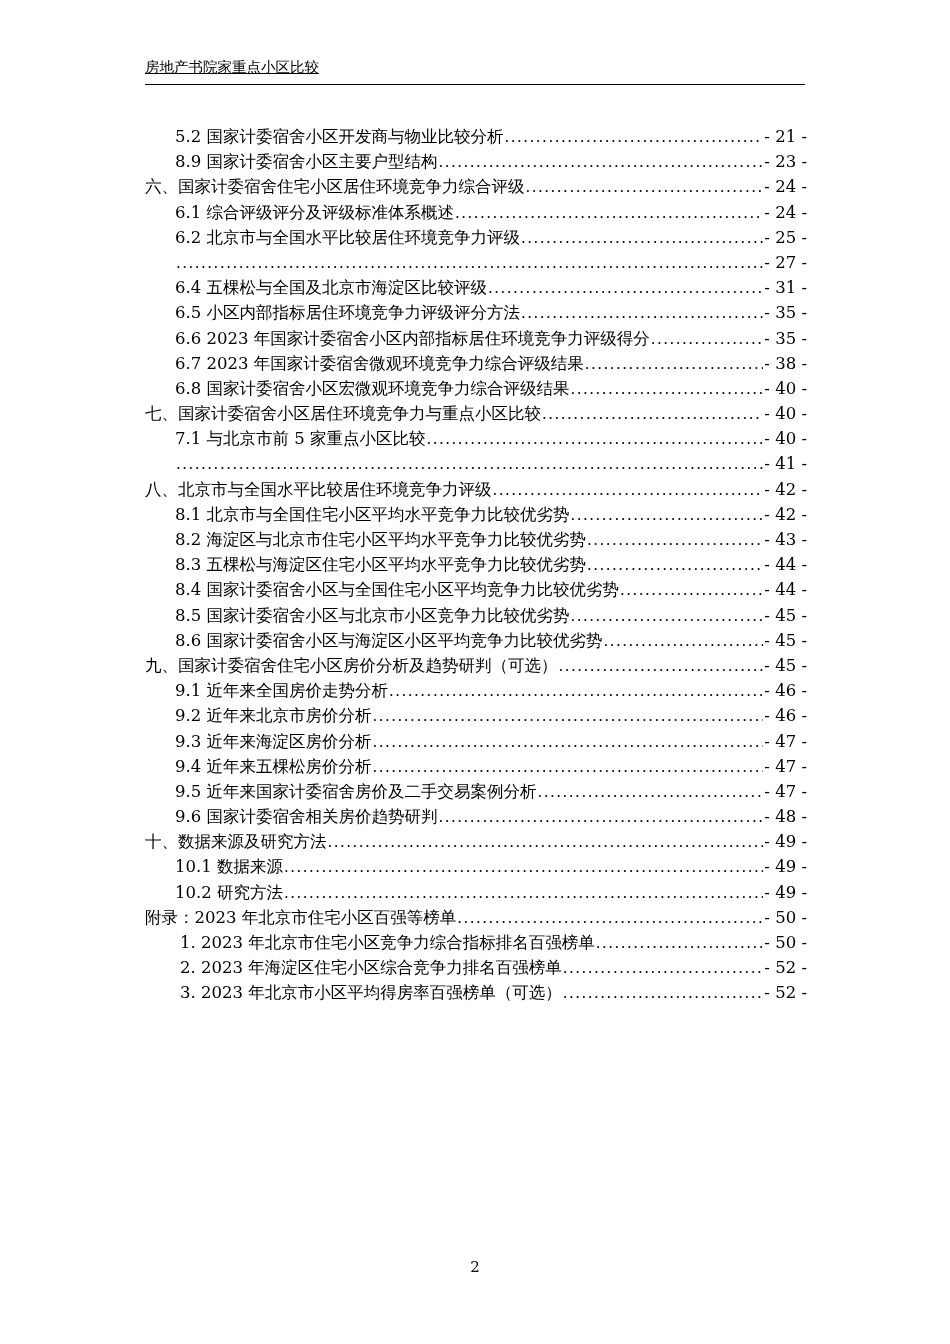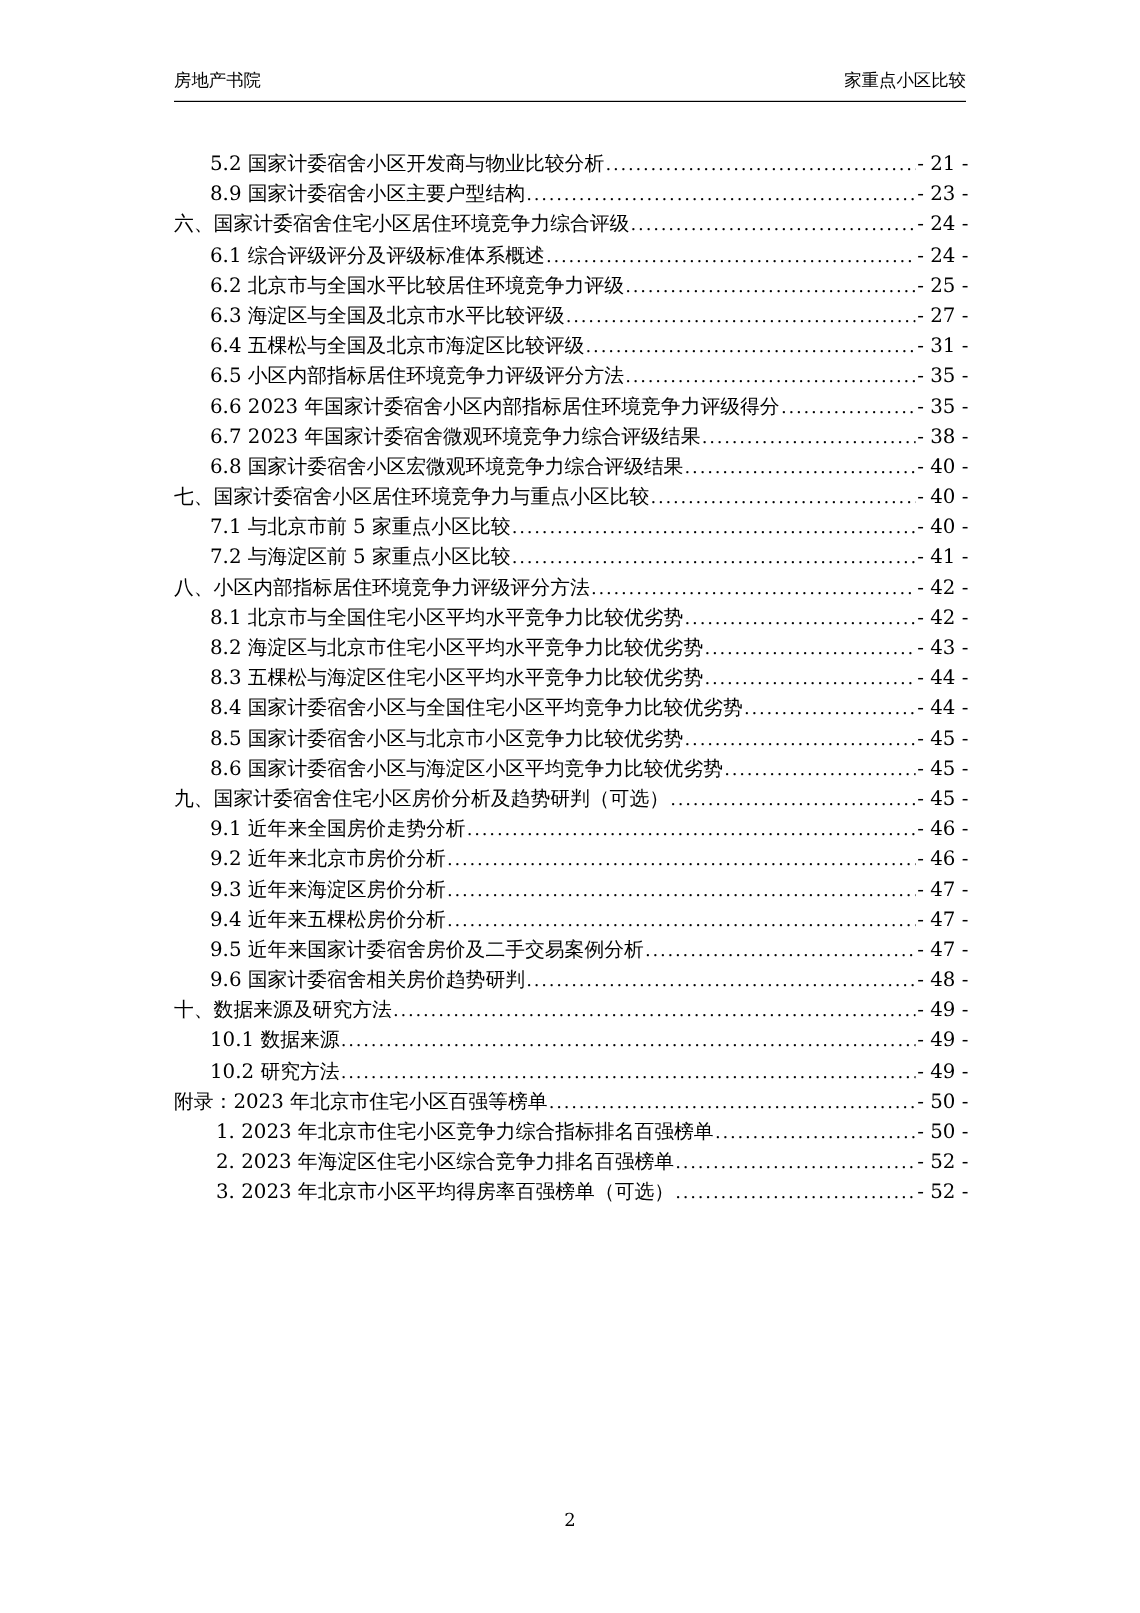--- a/index.html
+++ b/index.html
@@ -15,26 +15,26 @@
     color: #000000;
     font-family: "DejaVu Serif", serif;
     overflow: hidden;
   }
   .header {
     position: absolute;
     left: 145px;
     top: 58px;
     width: 660px;
     display: flex;
-    justify-content: space-between;
     align-items: flex-end;
     font-family: "DejaVu Sans", "Liberation Sans", sans-serif;
     font-size: 14.5px;
     padding-bottom: 7px;
     border-bottom: 1.5px solid #000000;
+    text-decoration: underline;
   }
   .toc {
     position: absolute;
     left: 145px;
     top: 100px;
     width: 662px;
     font-size: 16.5px;
   }
   .toc-row {
     display: flex;
@@ -100,21 +100,20 @@
         <span class="toc-label">6.1 综合评级评分及评级标准体系概述</span>
         <span class="toc-dots">............................................................................................................................................................................................................................................................................................................</span>
         <span class="toc-page">- 24 -</span>
       </div>
       <div class="toc-row level-sub">
         <span class="toc-label">6.2 北京市与全国水平比较居住环境竞争力评级</span>
         <span class="toc-dots">............................................................................................................................................................................................................................................................................................................</span>
         <span class="toc-page">- 25 -</span>
       </div>
       <div class="toc-row level-sub">
-        <span class="toc-label">6.3 海淀区与全国及北京市水平比较评级</span>
         <span class="toc-dots">............................................................................................................................................................................................................................................................................................................</span>
         <span class="toc-page">- 27 -</span>
       </div>
       <div class="toc-row level-sub">
         <span class="toc-label">6.4 五棵松与全国及北京市海淀区比较评级</span>
         <span class="toc-dots">............................................................................................................................................................................................................................................................................................................</span>
         <span class="toc-page">- 31 -</span>
       </div>
       <div class="toc-row level-sub">
         <span class="toc-label">6.5 小区内部指标居住环境竞争力评级评分方法</span>
@@ -140,26 +139,25 @@
         <span class="toc-label">七、国家计委宿舍小区居住环境竞争力与重点小区比较</span>
         <span class="toc-dots">............................................................................................................................................................................................................................................................................................................</span>
         <span class="toc-page">- 40 -</span>
       </div>
       <div class="toc-row level-sub">
         <span class="toc-label">7.1 与北京市前 5 家重点小区比较</span>
         <span class="toc-dots">............................................................................................................................................................................................................................................................................................................</span>
         <span class="toc-page">- 40 -</span>
       </div>
       <div class="toc-row level-sub">
-        <span class="toc-label">7.2 与海淀区前 5 家重点小区比较</span>
         <span class="toc-dots">............................................................................................................................................................................................................................................................................................................</span>
         <span class="toc-page">- 41 -</span>
       </div>
       <div class="toc-row level-top">
-        <span class="toc-label">八、小区内部指标居住环境竞争力评级评分方法</span>
+        <span class="toc-label">八、北京市与全国水平比较居住环境竞争力评级</span>
         <span class="toc-dots">............................................................................................................................................................................................................................................................................................................</span>
         <span class="toc-page">- 42 -</span>
       </div>
       <div class="toc-row level-sub">
         <span class="toc-label">8.1 北京市与全国住宅小区平均水平竞争力比较优劣势</span>
         <span class="toc-dots">............................................................................................................................................................................................................................................................................................................</span>
         <span class="toc-page">- 42 -</span>
       </div>
       <div class="toc-row level-sub">
         <span class="toc-label">8.2 海淀区与北京市住宅小区平均水平竞争力比较优劣势</span>

